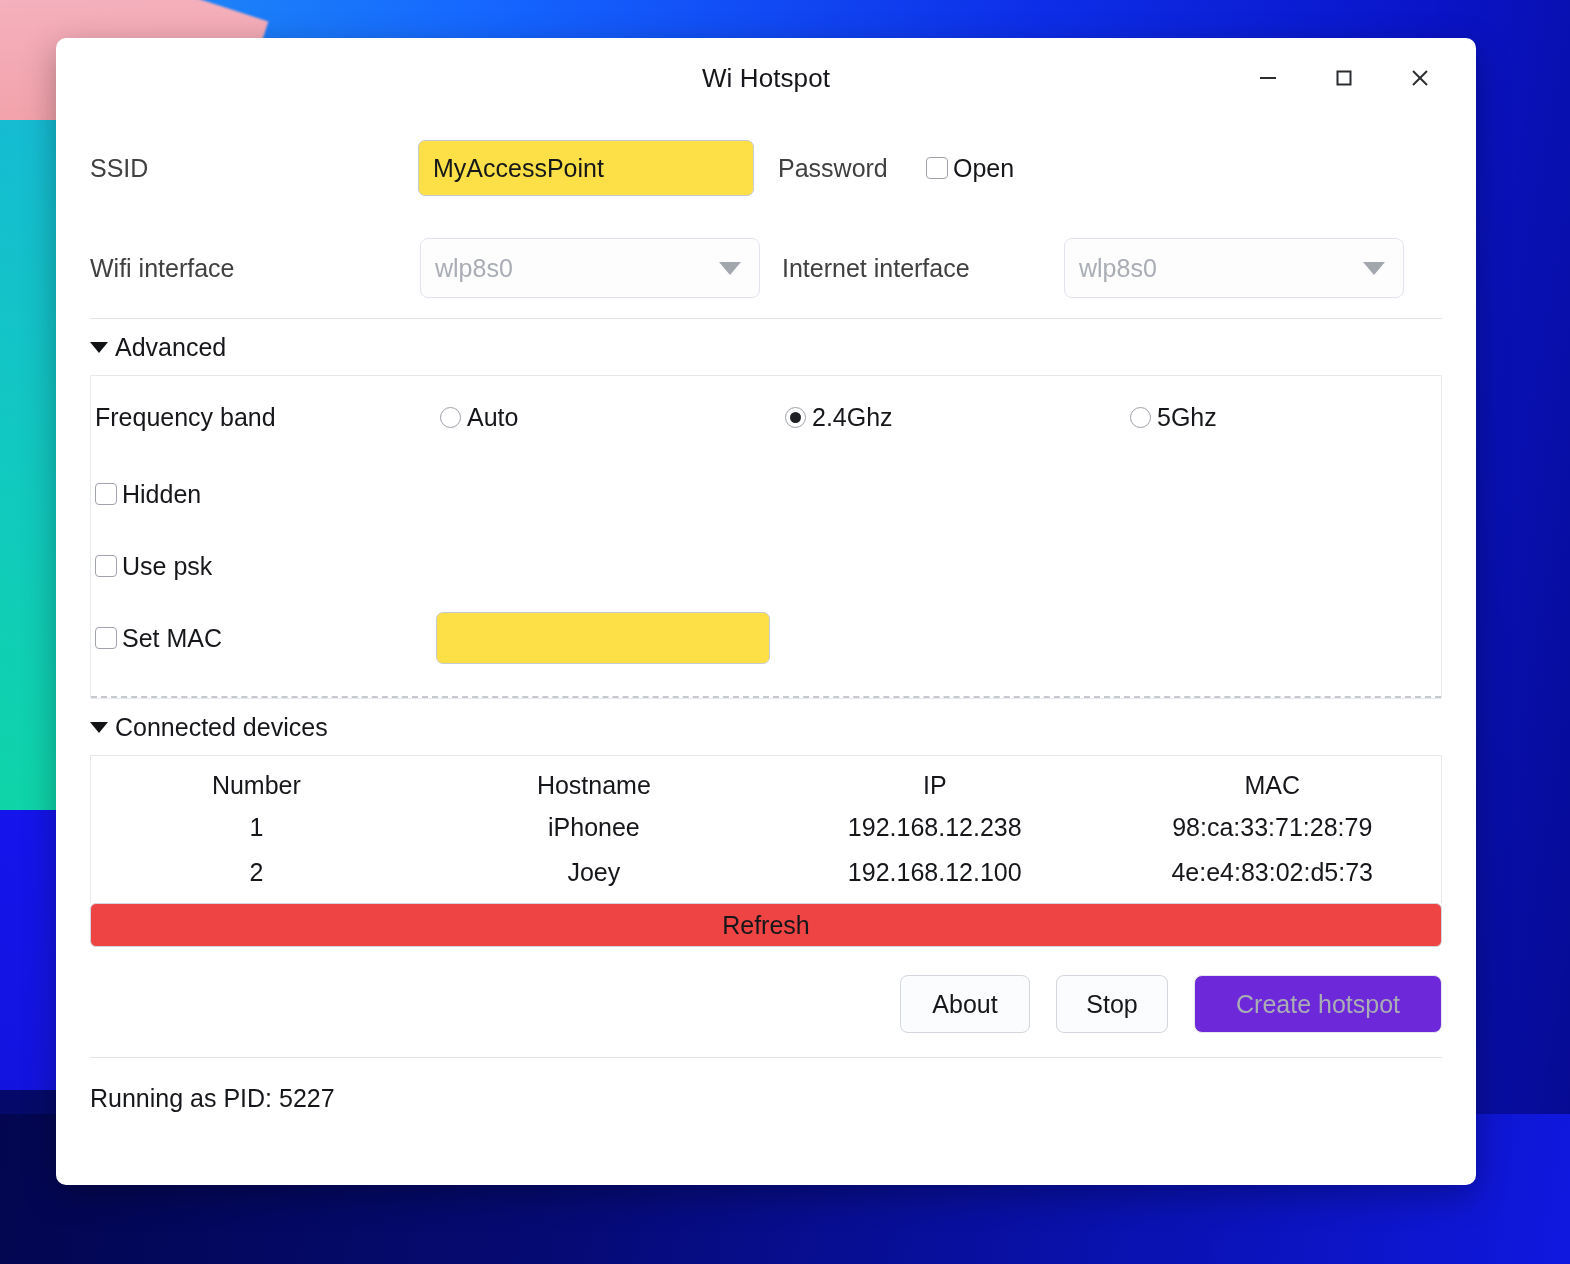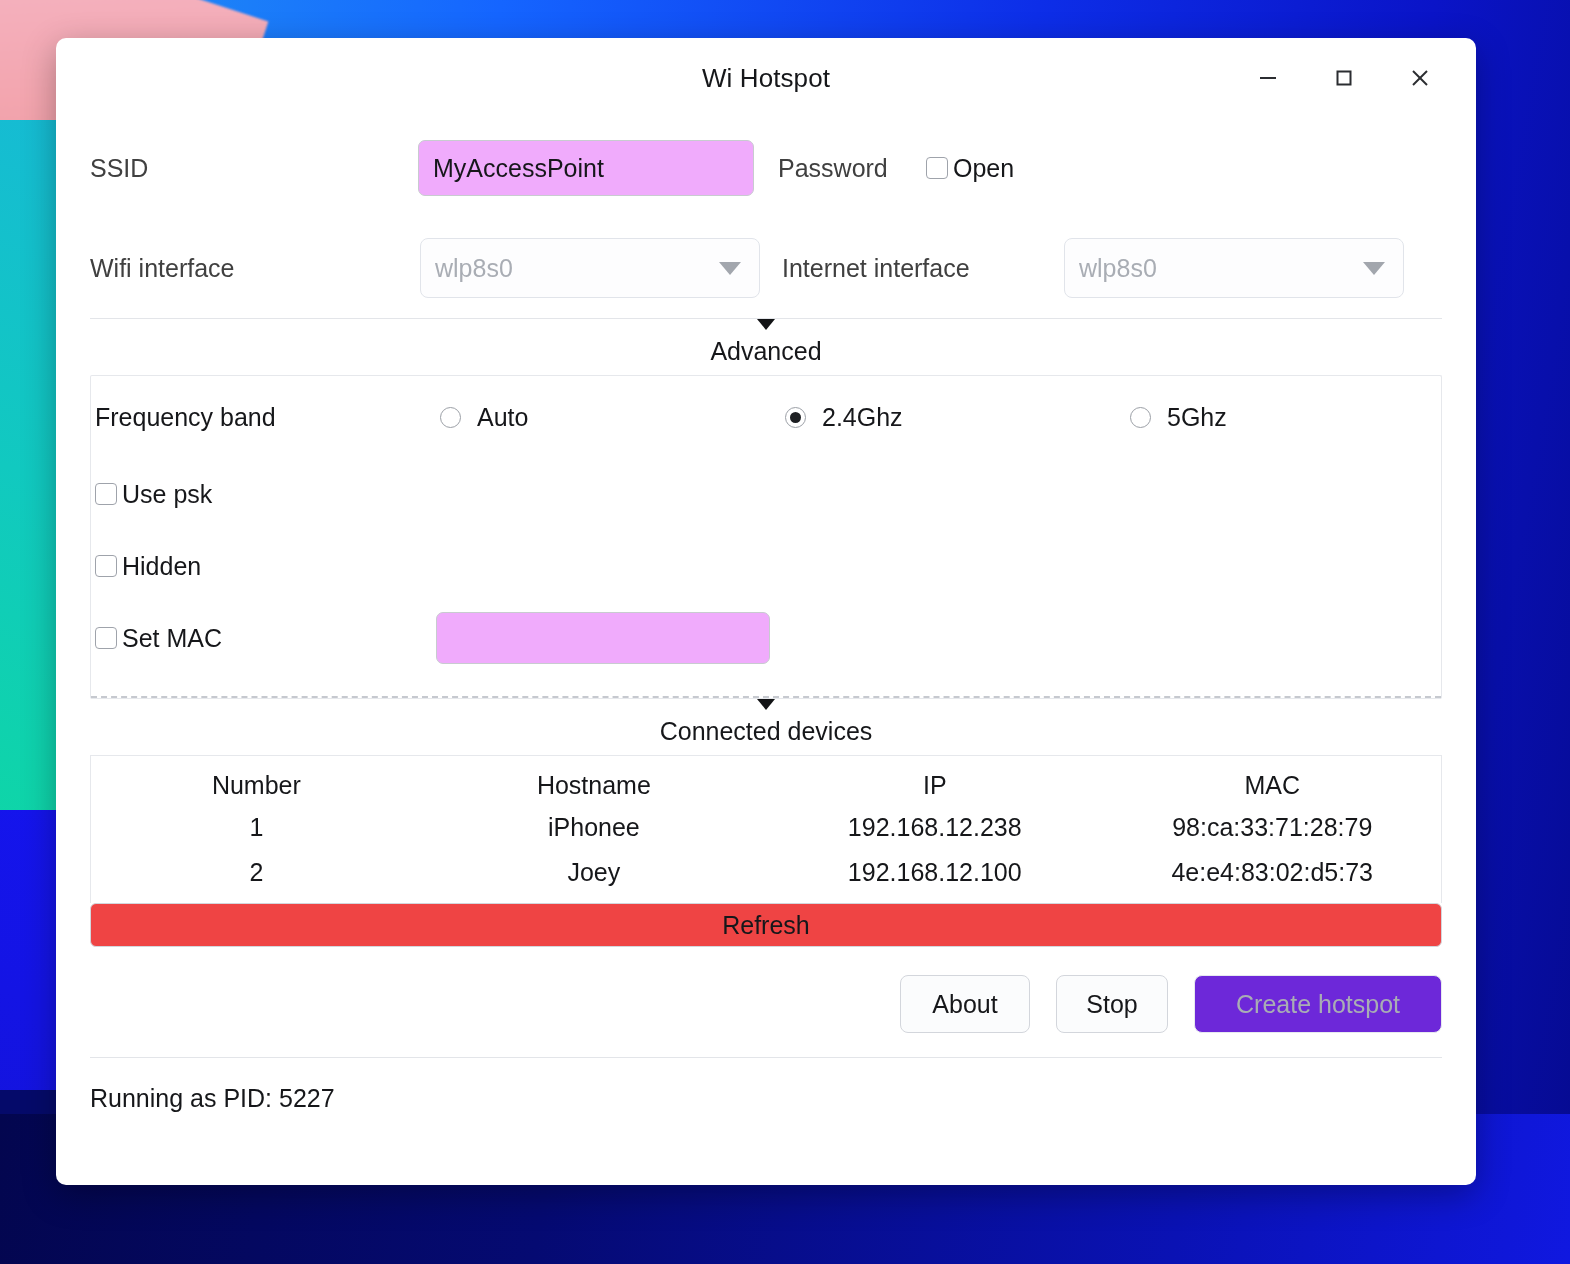--- a/index.html
+++ b/index.html
@@ -99,21 +99,21 @@
   .lbl-ssid       { width: 328px; }
   .lbl-wifi       { width: 330px; }
   .lbl-password   { width: 148px; margin-left: 24px; }
   .lbl-internet   { width: 282px; margin-left: 22px; }
 
   
   .txt-input {
     height: 56px;
     border: 1px solid #c8cbd0;
     border-radius: 7px;
-    background: #f0abfc;
+    background: #fde047;
     font-size: 25px;
     color: #16171a;
     padding: 0 14px;
     font-family: "Liberation Sans", sans-serif;
     outline: none;
   }
   .txt-input::placeholder { color: #a9adb4; }
   #ssid-input { width: 336px; }
   #password-input { width: 336px; }
   #mac-input { width: 334px; height: 52px; }
@@ -159,21 +159,21 @@
     align-items: center;
     gap: 5px;
     cursor: pointer;
   }
   .cb-wrap .cb-label { font-size: 25px; color: #16171a; }
 
   
   .radio-wrap {
     display: inline-flex;
     align-items: center;
-    gap: 16px;
+    gap: 6px;
     cursor: pointer;
   }
   .radio {
     width: 21px; height: 21px;
     border: 1.5px solid #9b9fa6;
     border-radius: 50%;
     background: #fff;
     display: flex; align-items: center; justify-content: center;
     flex: 0 0 auto;
   }
@@ -190,24 +190,23 @@
     height: 1px;
     background: #e3e5e9;
     margin: 0 34px;
   }
 
   
   .section-header {
     display: flex;
     align-items: center;
     gap: 7px;
-    padding: 0 20px;
+    padding: 0 34px;
     height: 56px;
     cursor: pointer;
-    flex-direction: column;
   }
   .tri {
     width: 0; height: 0;
     border-left: 9px solid transparent;
     border-right: 9px solid transparent;
     border-top: 11px solid #121315;
   }
   .section-title { font-size: 25px; color: #16171a; }
 
   
@@ -409,28 +408,28 @@
           <label class="radio-wrap">
             <span class="radio"></span>
             <span class="radio-label">5Ghz</span>
           </label>
         </div>
       </div>
 
       <div class="adv-row">
         <label class="cb-wrap">
           <span class="cb"></span>
-          <span class="cb-label">Use psk</span>
+          <span class="cb-label">Hidden</span>
         </label>
       </div>
 
       <div class="adv-row">
         <label class="cb-wrap">
           <span class="cb"></span>
-          <span class="cb-label">Hidden</span>
+          <span class="cb-label">Use psk</span>
         </label>
       </div>
 
       <div class="adv-row">
         <label class="cb-wrap" style="width:341px">
           <span class="cb"></span>
           <span class="cb-label">Set MAC</span>
         </label>
         <input class="txt-input" id="mac-input" type="text" value="" style="">
       </div>

